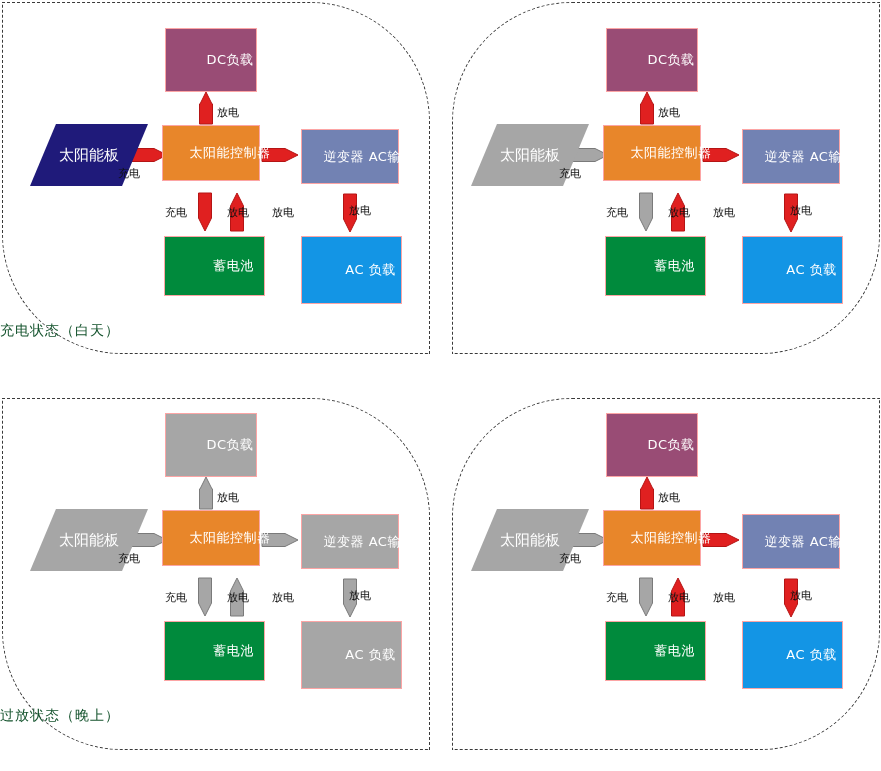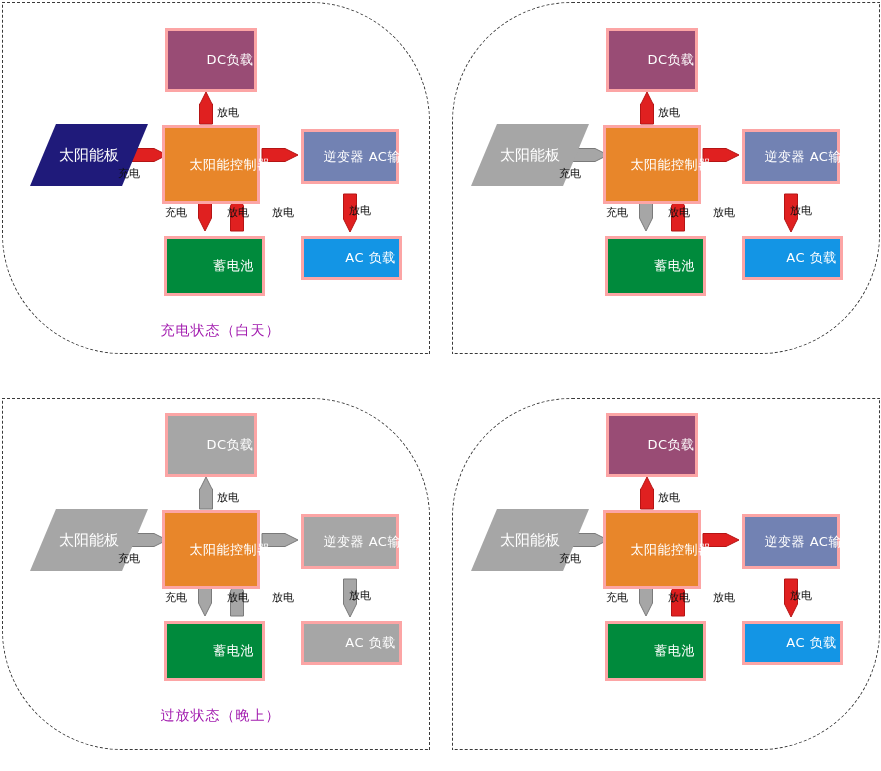--- a/index.html
+++ b/index.html
@@ -14,38 +14,38 @@
   .frame.q4{left:452px;top:398px; width:428px;height:352px; border-radius:120px 0 120px 0;}
 
   
   .quad{position:absolute;width:441px;height:386px;}
   .quad.q1{left:0;top:0;}
   .quad.q2{left:441px;top:0;}
   .quad.q3{left:0;top:385px;}
   .quad.q4{left:441px;top:385px;}
 
   
-  .box{position:absolute;box-sizing:border-box;border:3px solid #fca5a5;
+  .box{position:absolute;box-sizing:border-box;border:1px solid #fca5a5;
        display:flex;align-items:center;justify-content:center;
        color:#ffffff;font-size:13px;letter-spacing:.5px;white-space:nowrap;padding-left:38px;}
   .box.dc     {left:165px;top:28px; width:92px;height:64px;}
-  .box.ctrl   {left:162px;top:125px;width:98px;height:79px;}
+  .box.ctrl   {left:162px;top:125px;width:98px;height:56px;}
   .box.inv    {left:301px;top:129px;width:98px;height:55px;}
   .box.bat    {left:164px;top:236px;width:101px;height:60px;}
-  .box.acload {left:301px;top:236px;width:101px;height:44px;}
+  .box.acload {left:301px;top:236px;width:101px;height:68px;}
 
   
   .panel{position:absolute;left:30px;top:124px;width:118px;height:62px;
          display:flex;align-items:center;justify-content:center;
          color:#ffffff;font-size:15px;white-space:nowrap;
          clip-path:polygon(22% 0,100% 0,78% 100%,0 100%);}
 
   
-  .caption{position:absolute;left:0;width:441px;top:322px;text-align:center;
-           font-size:14px;color:#a21caf;letter-spacing:1px;}
+  .caption{position:absolute;left:0;width:441px;top:322px;text-align:left;
+           font-size:14px;color:#14532d;letter-spacing:1px;}
 
   
   .arrows{position:absolute;left:0;top:0;width:441px;height:386px;overflow:visible;}
 
   
   .alabel{position:absolute;font-size:11px;color:#111;white-space:nowrap;}
   .lb-pv-ctrl {left:118px;top:166px;}
   .lb-ctrl-dc {left:217px;top:105px;}
   .lb-ctrl-inv{left:272px;top:205px;}
   .lb-inv-ac  {left:349px;top:203px;}

